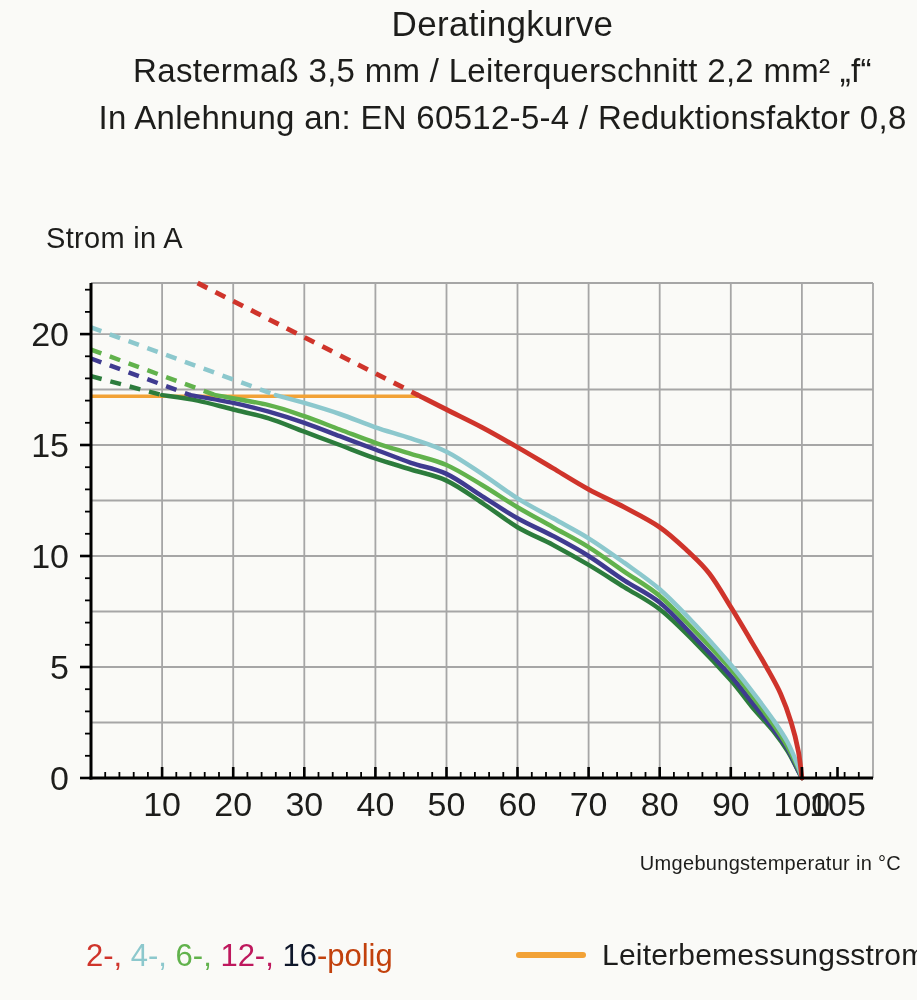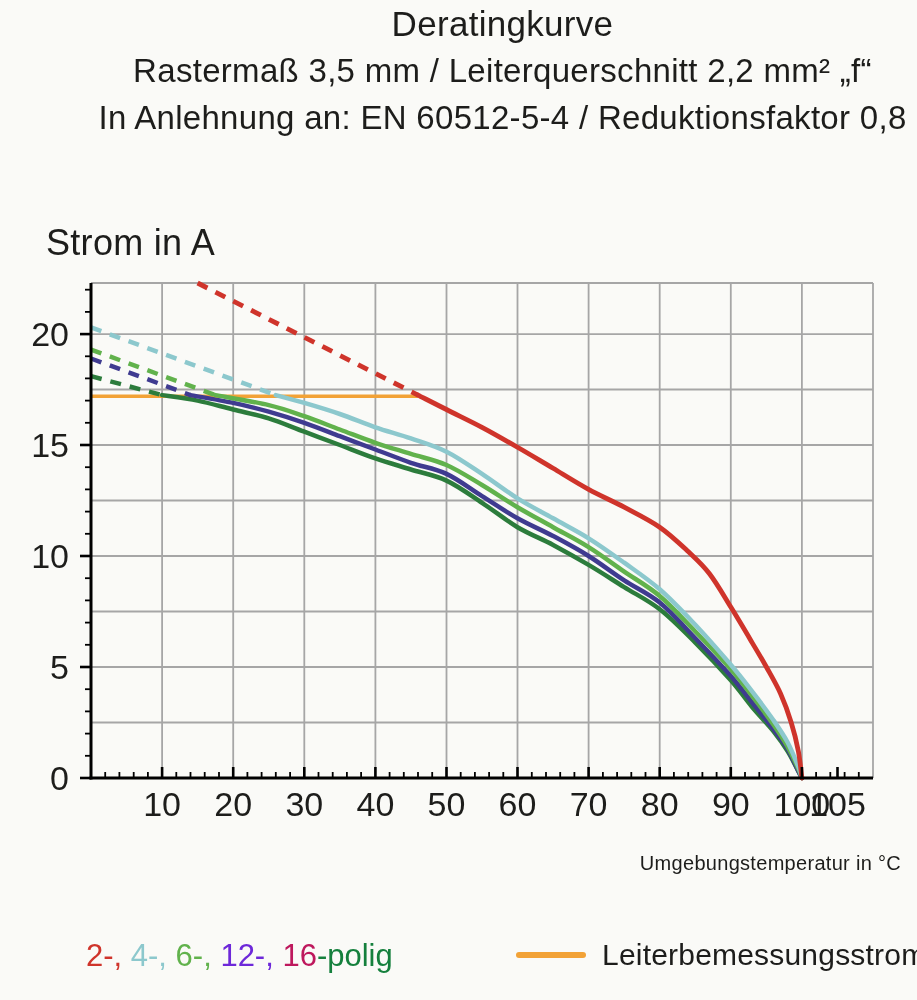--- a/index.html
+++ b/index.html
@@ -7,21 +7,21 @@
     width:917px;height:1000px;position:relative;overflow:hidden;
     background:#fafaf7;color:#1d1d1b;
     font-family:"Liberation Sans","DejaVu Sans",sans-serif;
   }
   .titles{
     position:absolute;left:0;top:8;width:917px;text-align:center;
     line-height:47px;font-size:33px;letter-spacing:.3px;padding-left:44px;
   }
   .titles .t1{font-size:35px;}
   .y-title{
-    position:absolute;left:46px;top:222px;font-size:36px;letter-spacing:.3px;
+    position:absolute;left:46px;top:222px;font-size:29px;letter-spacing:.3px;
   }
   svg.chart{position:absolute;left:0;top:0;}
   .x-title{
     position:absolute;right:16px;top:852px;width:600px;text-align:right;
     font-size:20px;letter-spacing:.3px;
   }
   .legend-left{
     position:absolute;left:86px;top:938px;font-size:31px;white-space:pre;
   }
   .legend-right{
@@ -186,18 +186,18 @@
       <text x="69" y="790">0</text>
       <text x="69" y="679">5</text>
       <text x="69" y="568">10</text>
       <text x="69" y="457">15</text>
       <text x="69" y="346.1">20</text>
     </g>
   </svg>
 
 <div class="x-title">Umgebungstemperatur in °C</div>
 
-<div class="legend-left"><span style="color: rgb(207, 52, 43);">2-, </span><span style="color: rgb(140, 200, 205);">4-, </span><span style="color: rgb(97, 178, 76);">6-, </span><span style="color: #6d28d9;">12-, </span><span style="color: #be185d;">16</span><span style="color: #15803d;">-polig</span></div>
+<div class="legend-left"><span style="color: rgb(207, 52, 43);">2-, </span><span style="color: rgb(140, 200, 205);">4-, </span><span style="color: rgb(97, 178, 76);">6-, </span><span style="color: #be185d;">12-, </span><span style="color: #0f172a;">16</span><span style="color: #c2410c;">-polig</span></div>
 
 <div class="legend-right">
   <div class="swatch" style="background: rgb(242, 162, 54);"></div>
   <div class="lbl">Leiterbemessungsstrom</div>
 </div>
 
 </body></html>

